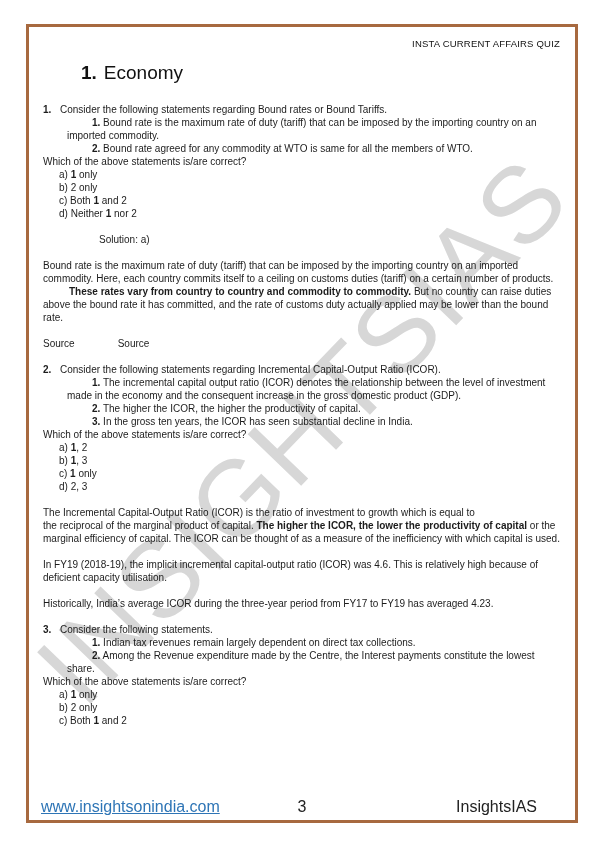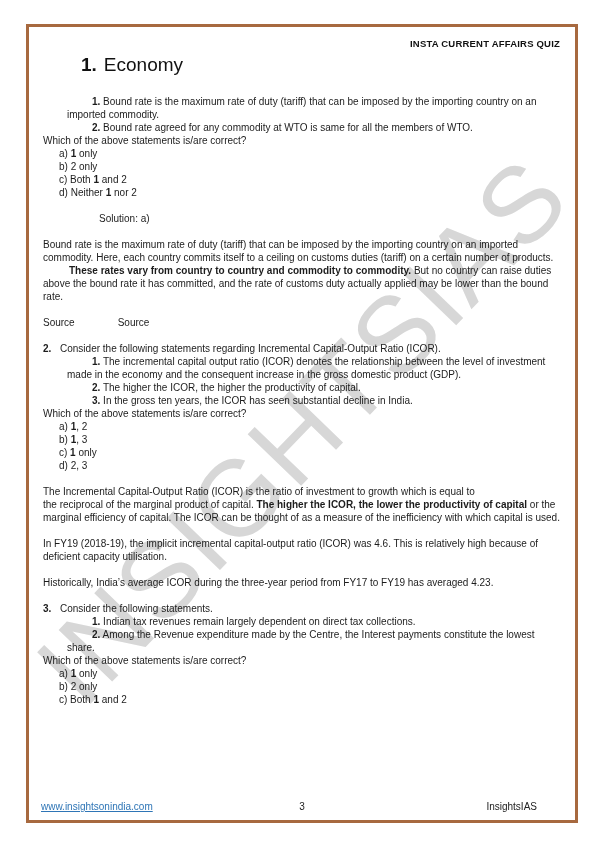--- a/index.html
+++ b/index.html
@@ -14,58 +14,59 @@
     border:3px solid #a7693f; background:#fff; overflow:hidden;
   }
   .watermark {
     position:absolute; left:50%; top:51%;
     transform:translate(-50%,-50%) rotate(-46deg);
     font-size:108px; letter-spacing:2px; color:#d7d7d7;
     white-space:nowrap; z-index:0; user-select:none;
   }
   .inner { position:relative; z-index:1; padding:8px 15px 0 14px; }
   .hdr {
-    text-align:right; font-size:9.5px; font-weight:bold; color:#111;
-    line-height:13px; margin-top:2px; margin-bottom:3px; letter-spacing:0.2px;
+    text-align:right; font-size:9.5px; font-weight:normal; color:#111;
+    line-height:13px; margin-top:2px; margin-bottom:11px; letter-spacing:0.2px;
   }
   .title { font-size:19px; line-height:23px; margin-left:38px; margin-bottom:19px; color:#111; }
   .title .num { font-weight:bold; margin-right:7px; }
 
   .para, .q-intro, .stmt, .q-prompt, .opt, .sol, .sources, .gap {
     font-size:10px; line-height:13px;
   }
   .para { white-space:pre-wrap; }
   .fi { text-indent:26px; }
   .q-num { font-weight:bold; display:inline-block; width:17px; }
   .stmt { text-indent:25px;margin-left:24px; }
   .opt { margin-left:16px; }
   .sol { margin-left:56px; margin-top:13px; }
   .gap { height:13px; }
   .b { font-weight:bold; }
   .sources { display:flex; }
   .src { margin-right:43px; cursor:pointer; }
 
   .footer {
     position:absolute; z-index:1; left:0; right:0; bottom:7px;
-    font-size:10px; line-height:13px; padding:0 38px 0 12px;
+    font-size:16px; line-height:13px; padding:0 38px 0 12px;
   }
   .footer .site { color:#2e75b6; text-decoration:underline; float:left; }
   .footer .brand { float:right; color:#222; }
   .footer .pageno { position:absolute; left:50%; transform:translateX(-50%); color:#222; }
 </style>
 </head>
 <body>
 
 <div class="page">
   <div class="watermark">INSIGHTSIAS</div>
   <div class="inner">
     <div class="hdr">INSTA CURRENT AFFAIRS QUIZ</div>
     <div class="title"><span class="num">1.</span><span>Economy</span></div>
     <div id="content">
         <div class="qblock">
+          <div class="q-intro"><span class="q-num">1.</span><span>Consider the following statements regarding Bound rates or Bound Tariffs.</span></div>
           <div class="stmt"><span class="b">1.</span><span> Bound rate is the maximum rate of duty (tariff) that can be imposed by the importing country on an imported commodity.</span></div>
           <div class="stmt"><span class="b">2.</span><span> Bound rate agreed for any commodity at WTO is same for all the members of WTO.</span></div>
           <div class="q-prompt">Which of the above statements is/are correct?</div>
           <div class="opt"><span>a) </span><span class="b">1</span><span> only</span></div>
           <div class="opt"><span>b) 2 only</span></div>
           <div class="opt"><span>c) Both </span><span class="b">1</span><span> and 2</span></div>
           <div class="opt"><span>d) Neither </span><span class="b">1</span><span> nor 2</span></div>
           <div class="sol">Solution: a)</div>
         </div>
         <div class="gap"></div>

